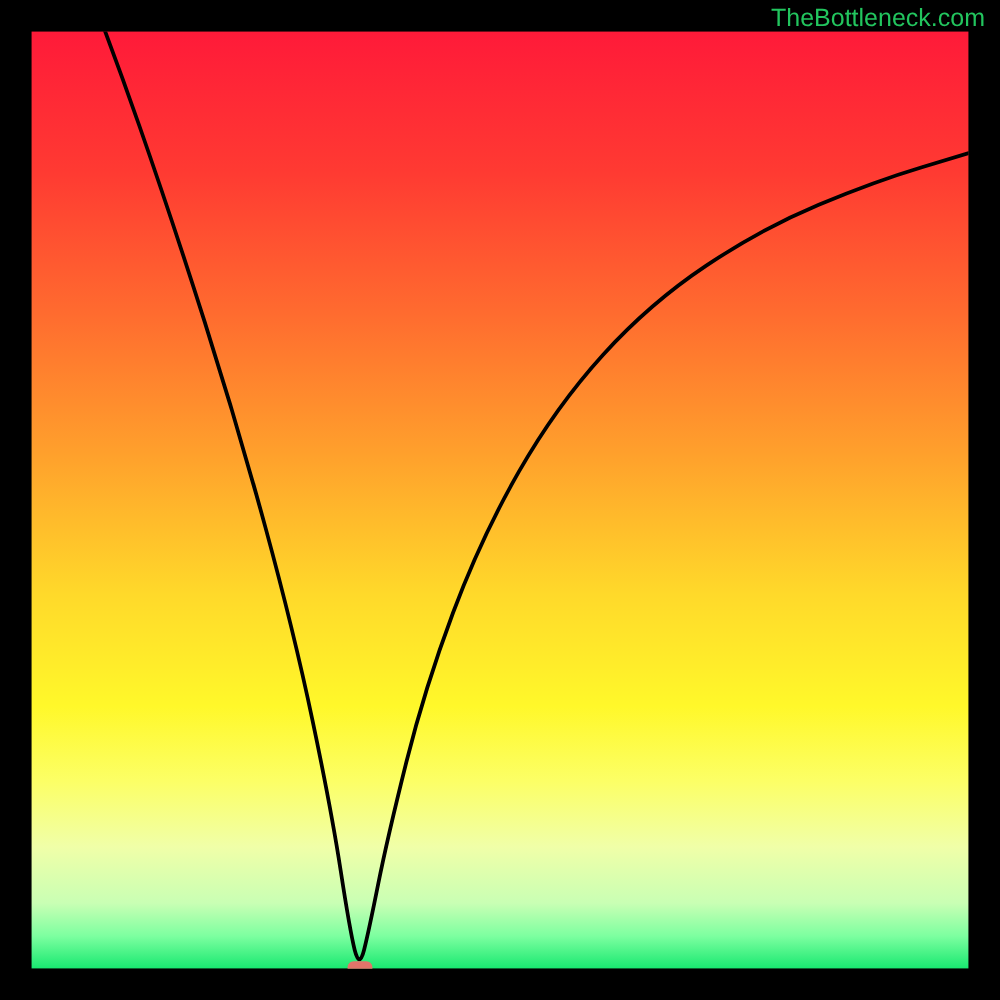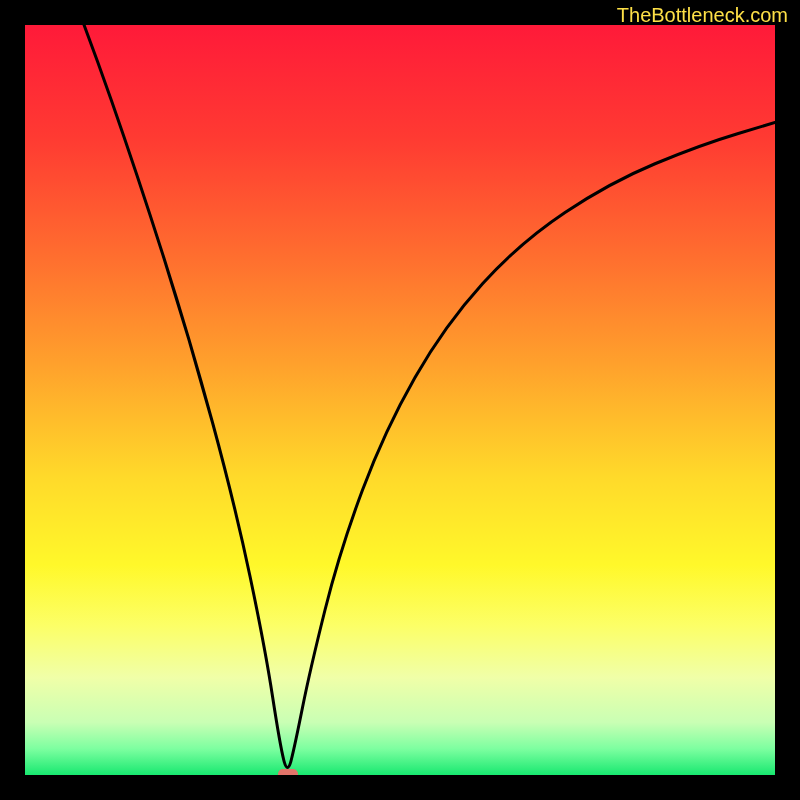--- a/index.html
+++ b/index.html
@@ -38,21 +38,21 @@
     top: 0;
     width: 750px;
     height: 750px;
   }
   .watermark {
     position: absolute;
     top: 4px;
     right: 12px;
     font-size: 20px;
     font-weight: 500;
-    color: #fde047;
+    color: #22c55e;
     letter-spacing: 0px;
     user-select: none;
   }
   .marker {
     position: absolute;
     width: 20px;
     height: 10px;
     background: #e2746a;
     border-radius: 5px;
   }

